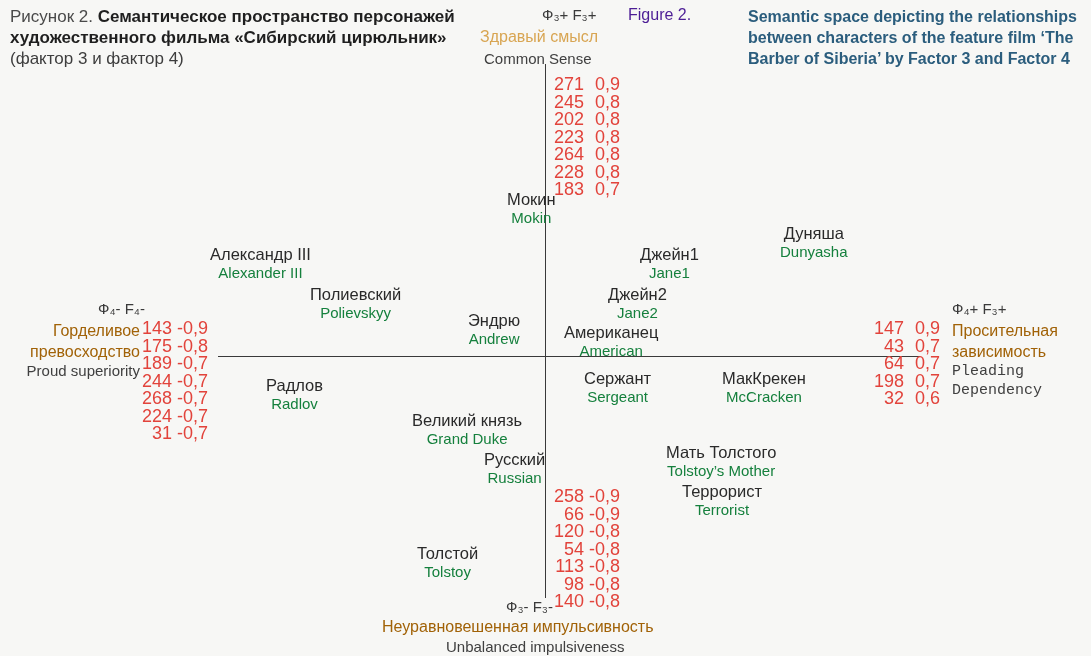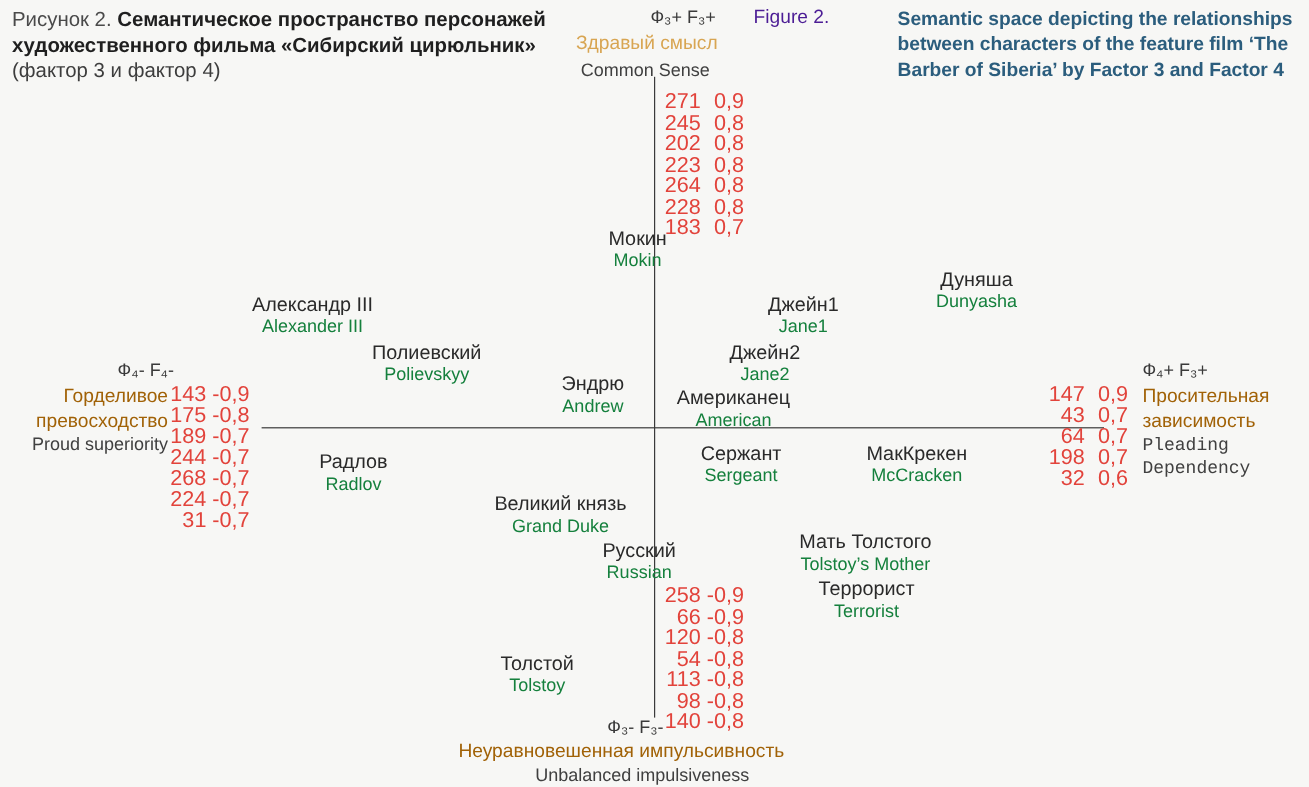--- a/index.html
+++ b/index.html
@@ -195,21 +195,21 @@
       <span class="en">Sergeant</span>
     </div>
     <div class="abs node" style="left: 722px; top: 369px;">
       <span class="ru">МакКрекен</span>
       <span class="en">McCracken</span>
     </div>
     <div class="abs node" style="left: 412px; top: 411px;">
       <span class="ru">Великий князь</span>
       <span class="en">Grand Duke</span>
     </div>
-    <div class="abs node" style="left: 502px; top: 450px;">
+    <div class="abs node" style="left: 484px; top: 450px;">
       <span class="ru">Русский</span>
       <span class="en">Russian</span>
     </div>
     <div class="abs node" style="left: 666px; top: 443px;">
       <span class="ru">Мать Толстого</span>
       <span class="en">Tolstoy’s Mother</span>
     </div>
     <div class="abs node" style="left: 682px; top: 482px;">
       <span class="ru">Террорист</span>
       <span class="en">Terrorist</span>

